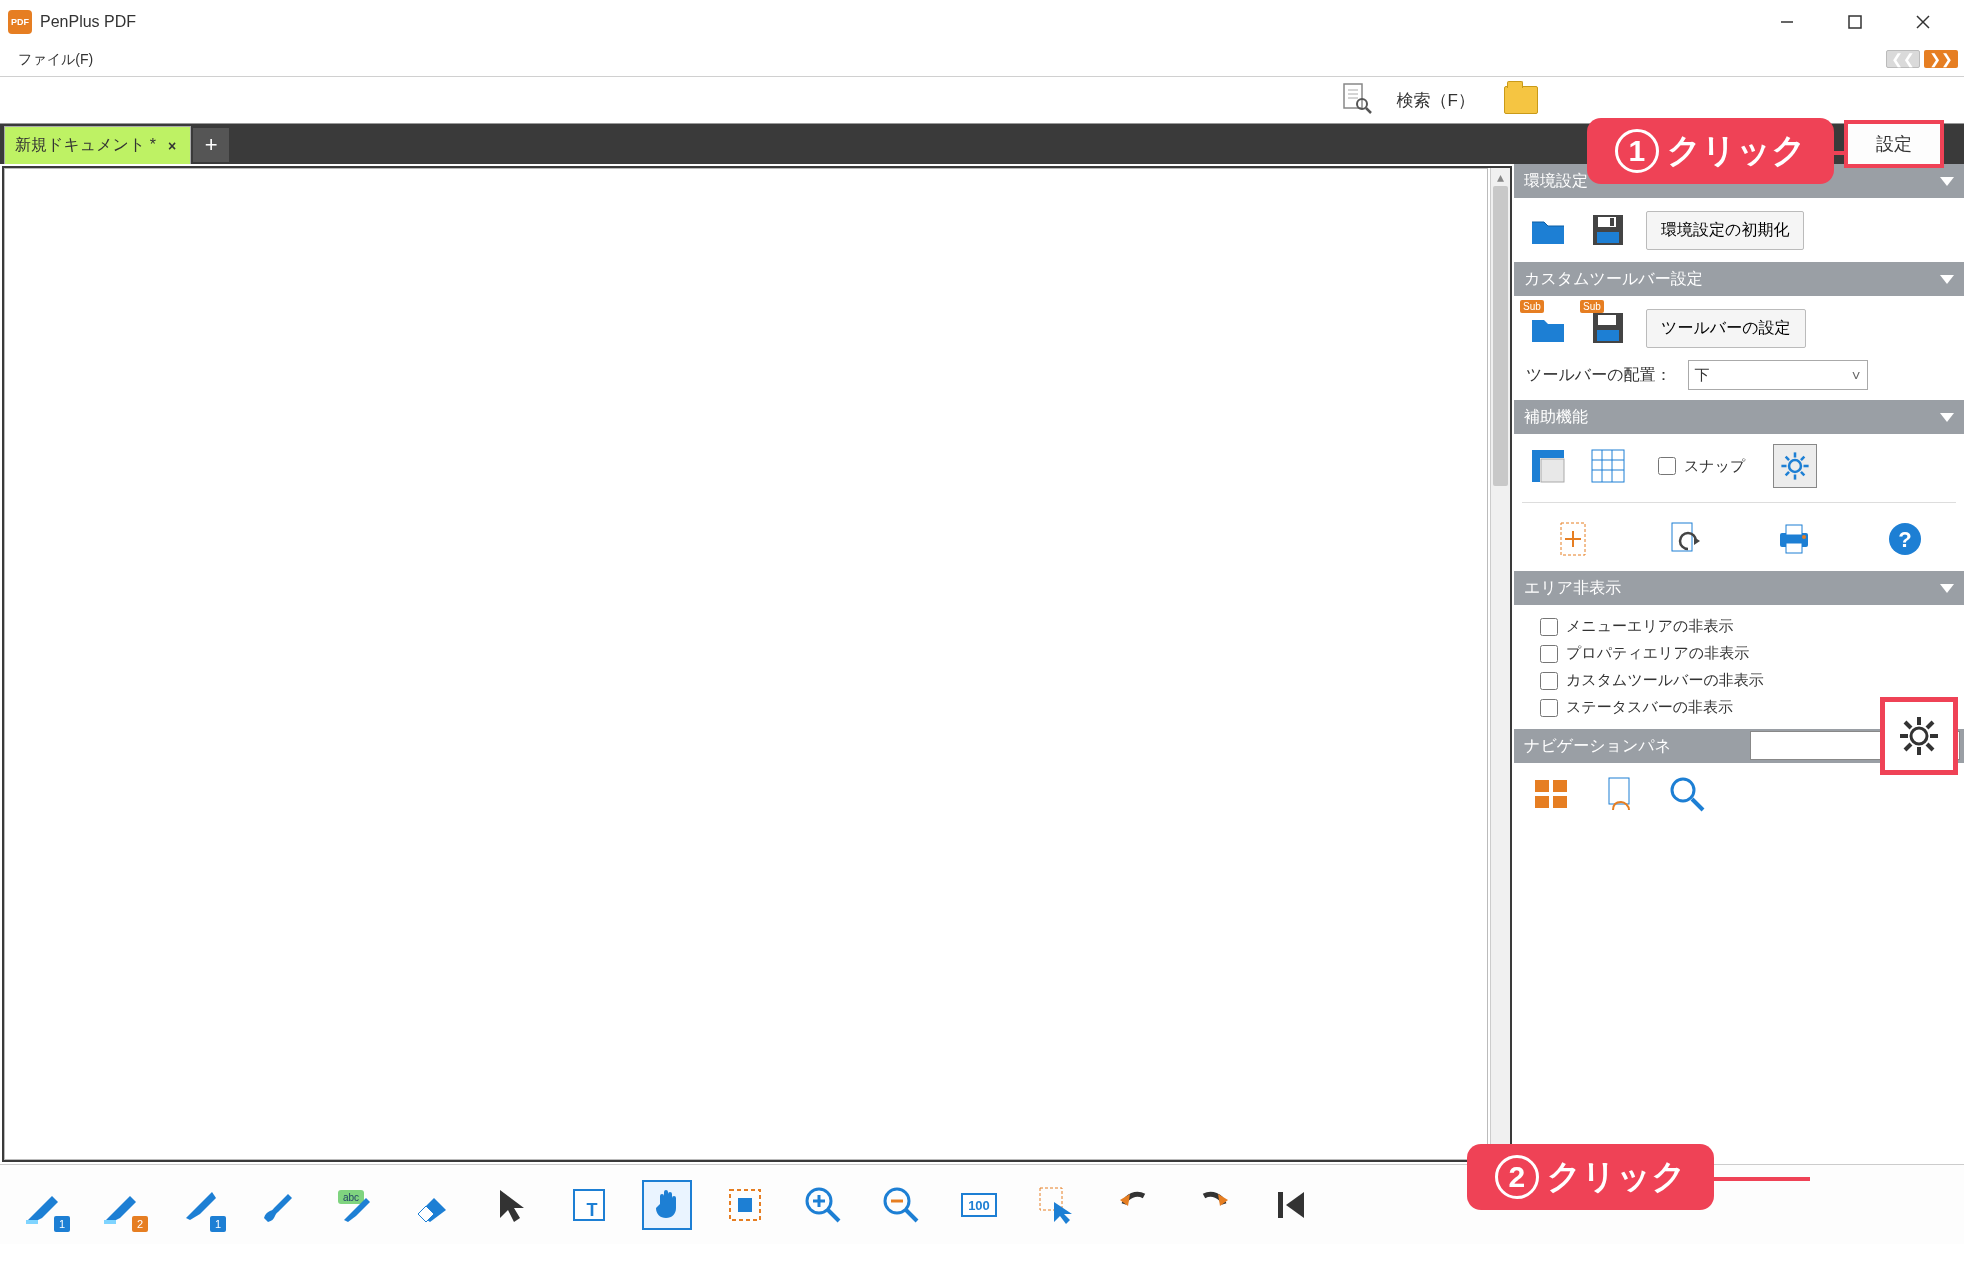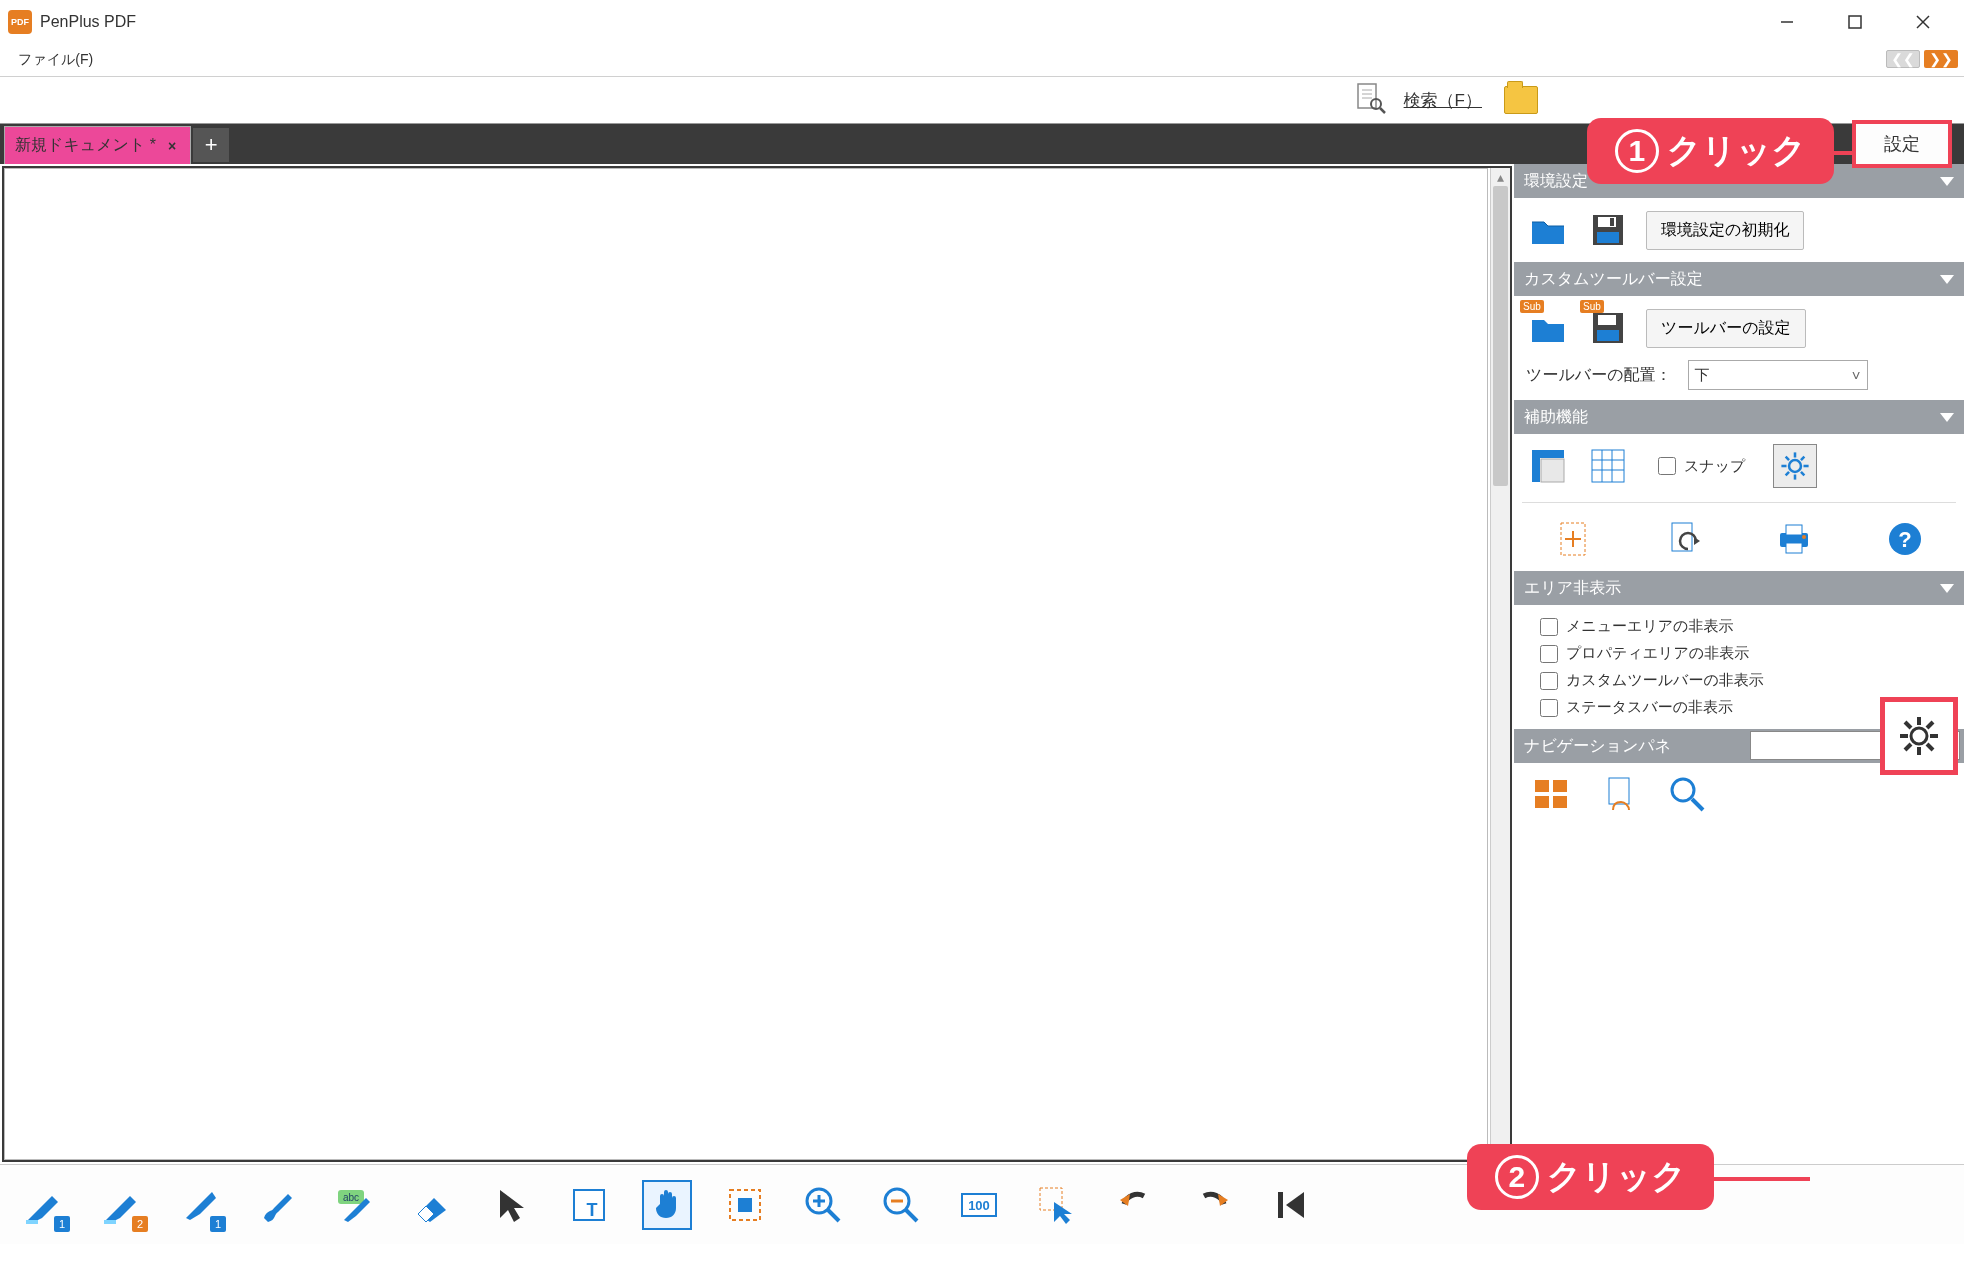--- a/index.html
+++ b/index.html
@@ -16,38 +16,38 @@
 
 .menubar { height: 32px; display: flex; align-items: center; padding: 0 10px; position: relative; }
 .menubar .menu-item { padding: 4px 8px; }
 .menubar .rr-icons { position: absolute; right: 6px; top: 6px; display: flex; gap: 4px; }
 .rr-pill { width: 34px; height: 18px; border-radius: 2px; display: flex; align-items: center; justify-content: center; }
 .rr-pill.gray { background: #dadada; color: #fff; border: 1px solid #bbb; }
 .rr-pill.orange { background: #e67e22; color: #fff; }
 
 
 .upperbar { height: 48px; border-top: 1px solid #d0d0d0; border-bottom: 1px solid #999; display: flex; align-items: center; justify-content: flex-end; padding: 0 6px; position: relative; }
-.upperbar .search-area { display: flex; align-items: center; gap: 16px; margin-right: 420px; text-decoration: underline; }
+.upperbar .search-area { display: flex; align-items: center; gap: 23px; margin-right: 420px; }
 .search-icon svg { width: 34px; height: 34px; }
 .folder-icon { width: 34px; height: 28px; background: #f5c542; border: 1px solid #c99a18; border-radius: 2px; position: relative; }
 .folder-icon:before { content:""; position:absolute; top:-6px; left:2px; width:14px; height:6px; background:#f5c542; border:1px solid #c99a18; border-bottom:none; border-radius:2px 2px 0 0;}
 
 
-.settings-btn { position: absolute; right: 12px; top: 120px; width: 100px; height: 48px; border: 4px solid #ef4256; background: #fdfdfd; display: flex; align-items: center; justify-content: center; font-size: 18px; z-index: 50; }
+.settings-btn { position: absolute; right: 20px; top: 120px; width: 100px; height: 48px; border: 4px solid #ef4256; background: #fdfdfd; display: flex; align-items: center; justify-content: center; font-size: 18px; z-index: 50; }
 
 .callout { position: absolute; background: #ef4256; color: #fff; font-size: 34px; font-weight: bold; display: flex; align-items: center; border-radius: 14px; padding: 10px 28px; z-index: 49; }
 .callout .num { display: inline-flex; width: 44px; height: 44px; border: 3px solid #fff; border-radius: 50%; align-items: center; justify-content: center; margin-right: 8px; font-size: 30px; }
 .callout1 { top: 118px; right: 130px; }
 .callout1:after { content:""; position:absolute; right:-62px; top:50%; width:62px; height:4px; background:#ef4256; }
 .callout2 { bottom: 52px; right: 250px; }
 .callout2:after { content:""; position:absolute; right:-96px; top:50%; width:96px; height:4px; background:#ef4256; }
 
 
 .tabstrip { height: 40px; background: #3a3a3a; display: flex; align-items: flex-end; }
-.tab { height: 38px; background: #ec4899; border: 1px solid #aaa; border-bottom: none; display: flex; align-items: center; padding: 0 10px; gap: 8px; font-size: 16px; position: relative; margin-left: 4px;}
+.tab { height: 38px; background: #bef264; border: 1px solid #aaa; border-bottom: none; display: flex; align-items: center; padding: 0 10px; gap: 8px; font-size: 16px; position: relative; margin-left: 4px;}
 .tab .close { font-weight: bold; font-size: 14px; padding: 0 4px; }
 .newtab { width: 36px; height: 34px; background: #555; color: #fff; display: flex; align-items: center; justify-content: center; font-size: 22px; margin-left: 2px; margin-bottom: 2px;}
 
 
 .main { display: flex; height: 1000px; }
 .canvas-wrap { flex: 1; border: 2px solid #3a3a3a; margin: 2px; position: relative; background: #fff; }
 .canvas-wrap .canvas { background: #fff; width: calc(100% - 22px); height: 100%; border: 1px solid #bbb; }
 .canvas-wrap .vscroll { position: absolute; right: 0; top: 0; bottom: 0; width: 20px; background: #f0f0f0; border-left: 1px solid #ccc; }
 .canvas-wrap .vscroll .thumb { position: absolute; top: 18px; left: 2px; right: 2px; height: 300px; background: #c8c8c8; border-radius: 2px; }
 .canvas-wrap .vscroll .arrow { position:absolute; left:0; right:0; height:18px; display:flex; align-items:center; justify-content:center; color:#888; }

